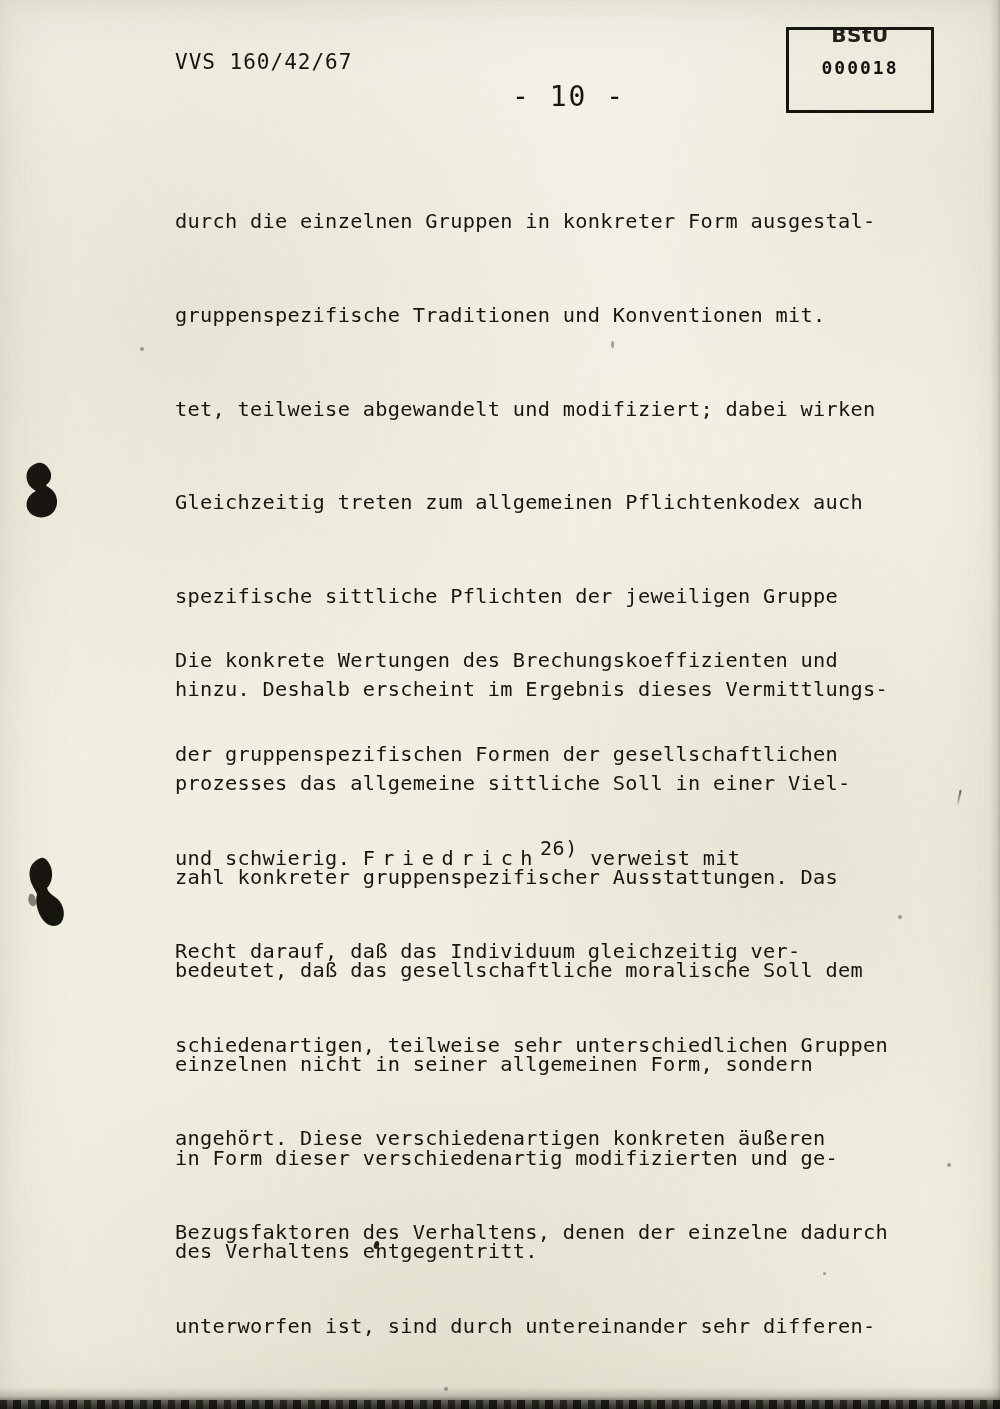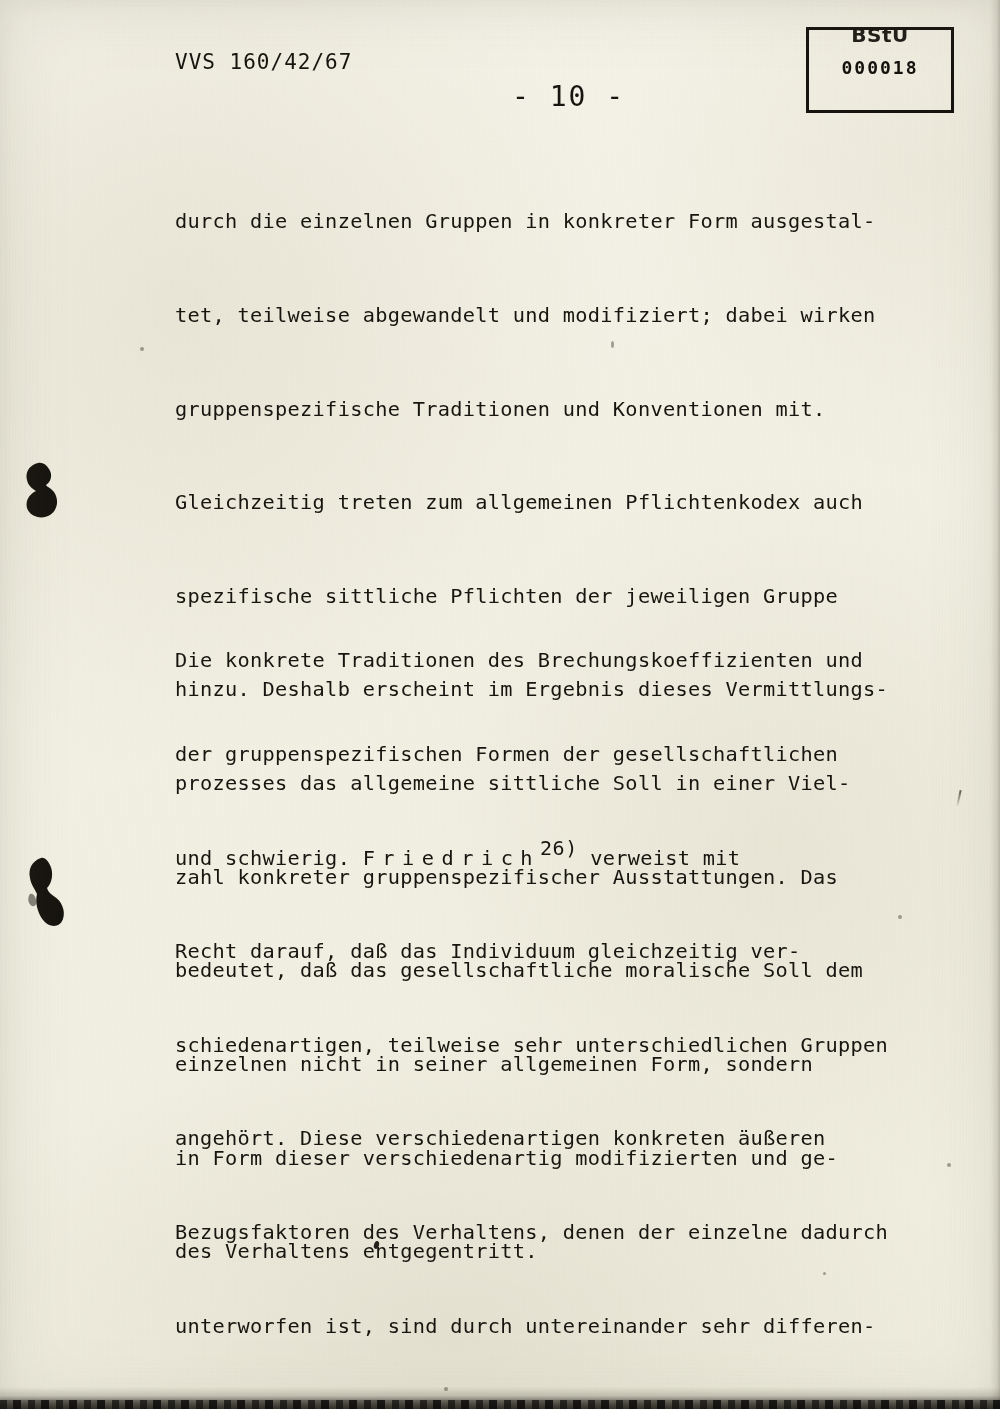--- a/index.html
+++ b/index.html
@@ -83,21 +83,21 @@
     position: absolute;
     left: 512px; top: 80px;
     font-size: 28px;
     letter-spacing: 2.0px;
     white-space: nowrap;
   }
 
   
   .stamp-box {
     position: absolute;
-    left: 806px; top: 27px;
+    left: 786px; top: 27px;
     width: 148px; height: 86px;
     border: 3px solid #16140f;
     box-sizing: border-box;
     overflow: hidden;
   }
   .stamp-label {
     position: absolute;
     left: 0; right: 0;
     top: -7px;
     text-align: center;
@@ -181,35 +181,35 @@
 
   <div class="page-number">- 10 -</div>
 
   <div class="stamp-box">
     <div class="stamp-label">BStU</div>
     <div class="stamp-number">000018</div>
   </div>
 
   <div class="body-block" id="para-1">
     <span class="tline">durch die einzelnen Gruppen in konkreter Form ausgestal-</span>
+    <span class="tline">gruppenspezifische Traditionen und Konventionen mit.</span>
     <span class="tline">tet, teilweise abgewandelt und modifiziert; dabei wirken</span>
-    <span class="tline">gruppenspezifische Traditionen und Konventionen mit.</span>
     <span class="tline">Gleichzeitig treten zum allgemeinen Pflichtenkodex auch</span>
     <span class="tline">spezifische sittliche Pflichten der jeweiligen Gruppe</span>
     <span class="tline">hinzu. Deshalb erscheint im Ergebnis dieses Vermittlungs-</span>
     <span class="tline">prozesses das allgemeine sittliche Soll in einer Viel-</span>
     <span class="tline">zahl konkreter gruppenspezifischer Ausstattungen. Das</span>
     <span class="tline">bedeutet, daß das gesellschaftliche moralische Soll dem</span>
     <span class="tline">einzelnen nicht in seiner allgemeinen Form, sondern</span>
     <span class="tline">in Form dieser verschiedenartig modifizierten und ge-</span>
     <span class="tline">des Verhaltens entgegentritt.</span>
   </div>
 
   <div class="body-block" id="para-2">
-    <span class="tline">Die konkrete Traditionen des Brechungskoeffizienten und</span>
+    <span class="tline">Die konkrete Wertungen des Brechungskoeffizienten und</span>
     <span class="tline">der gruppenspezifischen Formen der gesellschaftlichen</span>
     <span class="tline"><span>und schwierig. </span><span class="spaced-name">Friedrich</span><span class="fn-ref">26)</span><span> verweist mit</span></span>
     <span class="tline">Recht darauf, daß das Individuum gleichzeitig ver-</span>
     <span class="tline">schiedenartigen, teilweise sehr unterschiedlichen Gruppen</span>
     <span class="tline">angehört. Diese verschiedenartigen konkreten äußeren</span>
     <span class="tline">Bezugsfaktoren des Verhaltens, denen der einzelne dadurch</span>
     <span class="tline">unterworfen ist, sind durch untereinander sehr differen-</span>
     
     
     

